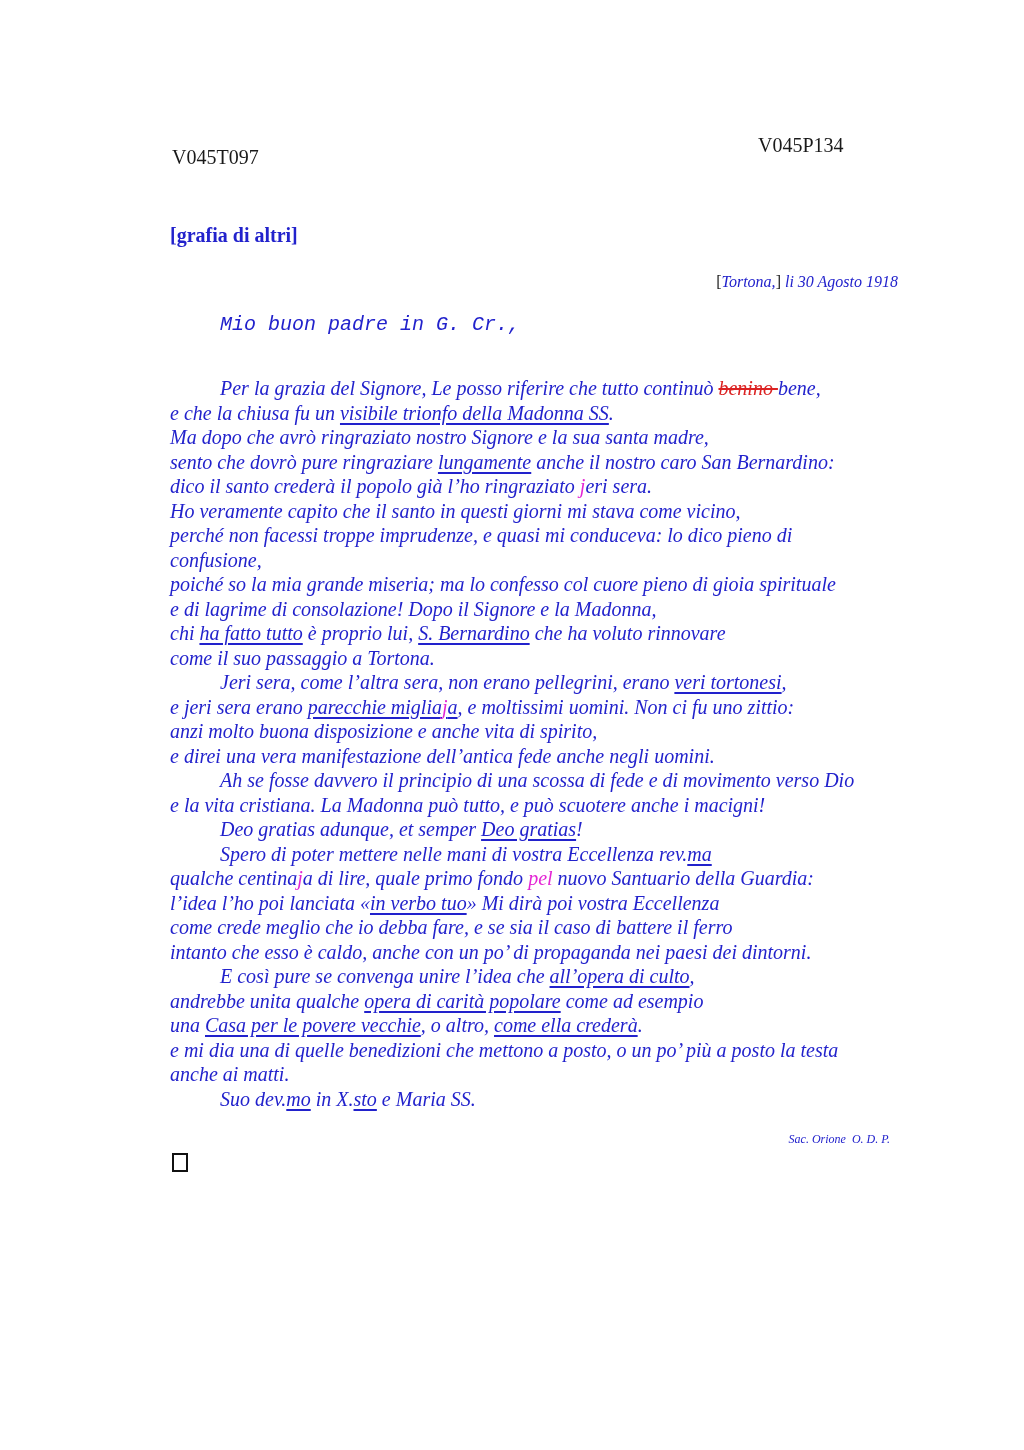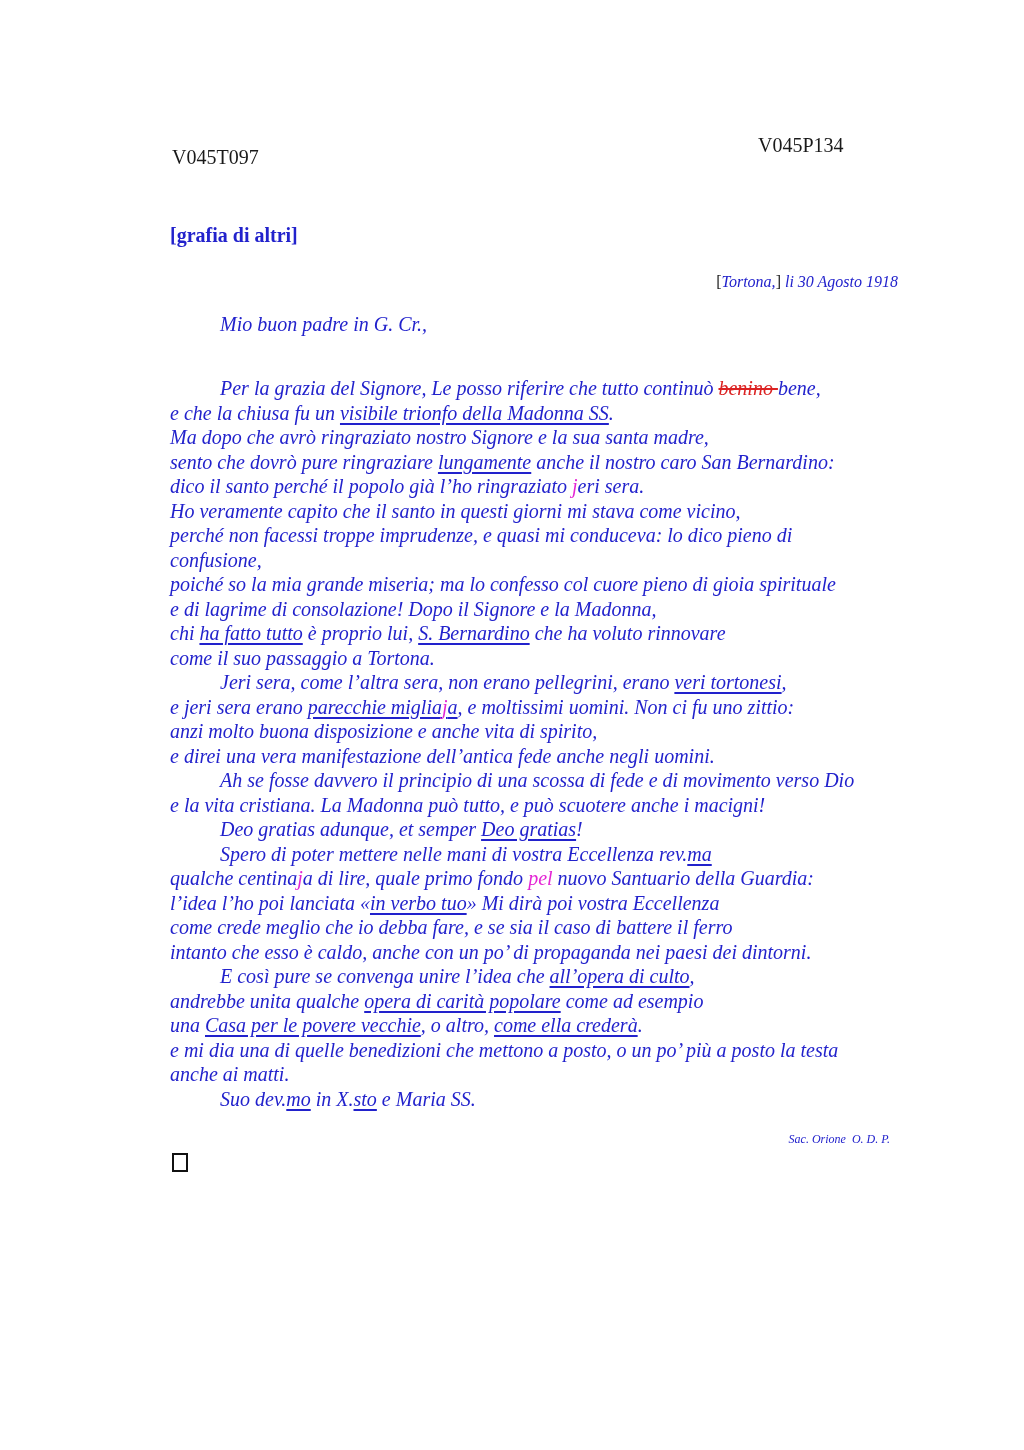--- a/index.html
+++ b/index.html
@@ -14,21 +14,21 @@
   .header-row { position: relative; padding-top: 146px; height: 26px; font-size: 20px; font-style: normal; }
   .code-left  { position: absolute; left: 172px; top: 146px; white-space: nowrap; }
   .code-right { position: absolute; left: 758px; top: 134px; white-space: nowrap; }
 
   .content { margin-left: 170px; width: 732px; }
 
   .annotation { margin-top: 52px; font-size: 20px; color: var(--ink-blue); white-space: nowrap; font-weight: bold; }
 
   .dateline { margin-top: 26px; font-size: 16px; text-align: right; padding-right: 4px; white-space: nowrap; font-style: italic; color: var(--ink-blue); }
 
-  .salutation { margin-top: 22px; padding-left: 50px; font-size: 20px; font-style: italic; color: var(--ink-blue); white-space: nowrap; }
+  .salutation { margin-top: 22px; padding-left: 50px; font-size: 20px; font-style: italic; color: var(--ink-blue); white-space: nowrap; font-family: Liberation Mono, monospace; }
 
   .letter-body { margin-top: 40px; font-size: 20px; font-style: italic; color: var(--ink-blue); }
   .line { line-height: 24.5px; white-space: nowrap; }
   .line.indent { padding-left: 50px; }
 
   
   .sb { color: var(--ink-blue); }
   .su { color: var(--ink-blue); text-decoration: underline; text-underline-offset: 3px; }
   .sm { color: var(--ink-magenta); }
   .smu { color: var(--ink-magenta); text-decoration: underline; text-decoration-color: var(--ink-blue); text-underline-offset: 3px; }
@@ -56,21 +56,21 @@
 
     <div class="dateline"><span class="sk">[</span><span class="sb">Tortona,</span><span class="sk">] </span><span class="sb">li 30 Agosto 1918</span></div>
 
     <div class="salutation">Mio buon padre in G. Cr.,</div>
 
     <div class="letter-body">
         <div class="line indent"><span class="sb">Per la grazia del Signore, Le posso riferire che tutto continuò </span><span class="sstrike">benino </span><span class="sb">bene,</span></div>
         <div class="line"><span class="sb">e che la chiusa fu un </span><span class="su">visibile trionfo della Madonna SS</span><span class="sb">.</span></div>
         <div class="line"><span class="sb">Ma dopo che avrò ringraziato nostro Signore e la sua santa madre,</span></div>
         <div class="line"><span class="sb">sento che dovrò pure ringraziare </span><span class="su">lungamente</span><span class="sb"> anche il nostro caro San Bernardino:</span></div>
-        <div class="line"><span class="sb">dico il santo perché il popolo già l’ho ringraziato </span><span class="sm">j</span><span class="sb">eri sera.</span></div>
+        <div class="line"><span class="sb">dico il santo crederà il popolo già l’ho ringraziato </span><span class="sm">j</span><span class="sb">eri sera.</span></div>
         <div class="line"><span class="sb">Ho veramente capito che il santo in questi giorni mi stava come vicino,</span></div>
         <div class="line"><span class="sb">perché non facessi troppe imprudenze, e quasi mi conduceva: lo dico pieno di</span></div>
         <div class="line"><span class="sb">confusione,</span></div>
         <div class="line"><span class="sb">poiché so la mia grande miseria; ma lo confesso col cuore pieno di gioia spirituale</span></div>
         <div class="line"><span class="sb">e di lagrime di consolazione! Dopo il Signore e la Madonna,</span></div>
         <div class="line"><span class="sb">chi </span><span class="su">ha fatto tutto</span><span class="sb"> è proprio lui, </span><span class="su">S. Bernardino</span><span class="sb"> che ha voluto rinnovare</span></div>
         <div class="line"><span class="sb">come il suo passaggio a Tortona.</span></div>
         <div class="line indent"><span class="sb">Jeri sera, come l’altra sera, non erano pellegrini, erano </span><span class="su">veri tortonesi</span><span class="sb">,</span></div>
         <div class="line"><span class="sb">e jeri sera erano </span><span class="su">parecchie miglia</span><span class="smu">j</span><span class="su">a</span><span class="sb">, e moltissimi uomini. Non ci fu uno zittio:</span></div>
         <div class="line"><span class="sb">anzi molto buona disposizione e anche vita di spirito,</span></div>

